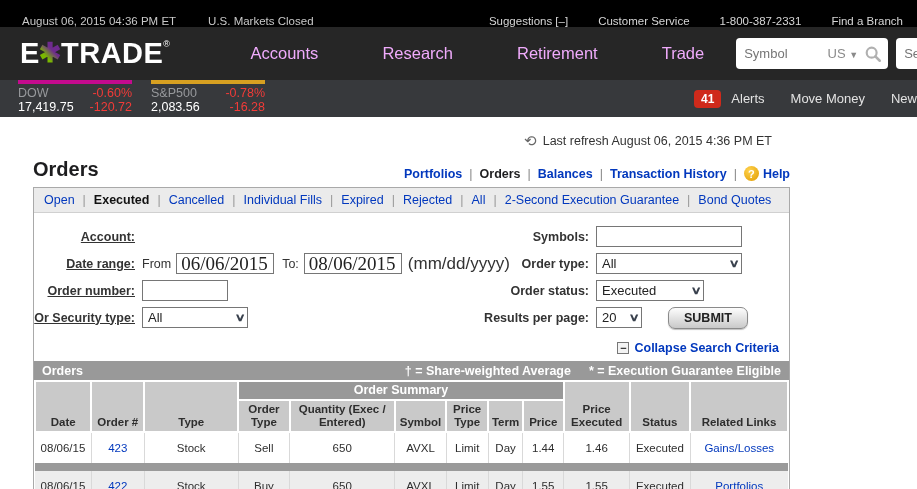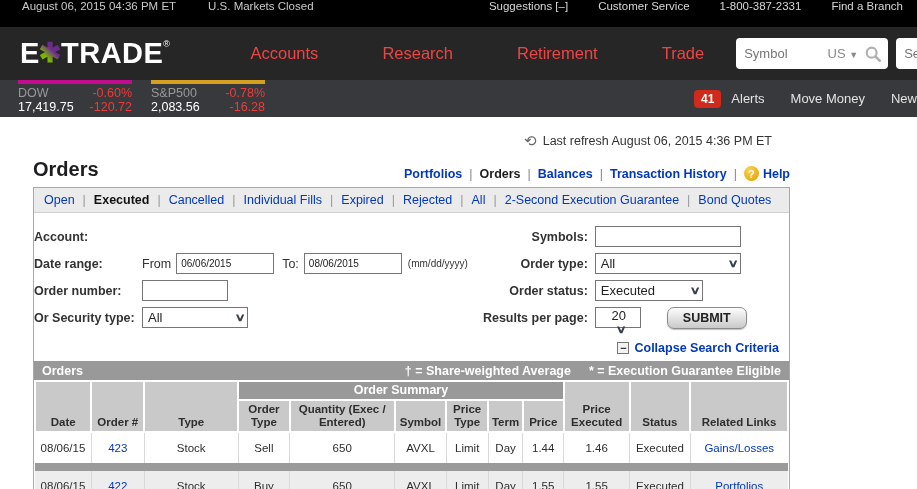--- a/index.html
+++ b/index.html
@@ -2,35 +2,35 @@
 <html><head>
 <meta charset="utf-8">
 <style>
   * { margin:0; padding:0; box-sizing:border-box; }
   html,body { background:#fff; }
   .screen {
     position:relative; width:917px; height:489px; overflow:hidden;
     font-family:"Liberation Sans", sans-serif; background:#fff; color:#333;
   }
   
-  .topbar { height:27px; background:#000; display:flex; align-items:flex-start;
+  .topbar { height:27px; background:#000; display:flex; align-items:flex-end;
     padding:0 14px 0 22px; font-size:11.5px; color:#c9c9c9; }
   .topbar .left { display:flex; gap:32px; }
   .topbar .right { margin-left:auto; display:flex; gap:30px; color:#d6d6d6; }
   .topbar .right span { cursor:pointer; }
   
   .navbar { height:53px; background:#262626; display:flex; align-items:center; padding:0 0 0 20px; }
   .logo { display:flex; align-items:flex-start; color:#fff; font-weight:bold;
     font-size:29px; letter-spacing:.5px; line-height:1; white-space:nowrap; }
   .logo .star { font-size:27px; margin:0 -1px; line-height:1.1;
     background:linear-gradient(45deg,#7ab800 35%, #6e2b8e 60%); -webkit-background-clip:text;
     background-clip:text; color:transparent; }
   .logo .reg { font-size:9px; margin-top:1px; color:#fff; font-weight:normal; }
   .mainnav { display:flex; margin-left:48px; gap:0; }
-  .mainnav .navitem { color:#ef4444; font-size:16.5px; padding:0 32px; cursor:pointer; white-space:nowrap; }
+  .mainnav .navitem { color:#f0abfc; font-size:16.5px; padding:0 32px; cursor:pointer; white-space:nowrap; }
   .navsearch { margin-left:auto; display:flex; gap:8px; align-items:center; flex-shrink:0; }
   .symbolbox { width:152px; height:31px; background:#fff; border-radius:4px;
     display:flex; align-items:center; padding:0 6px 0 8px; }
   .symbolbox input { border:0; outline:0; width:72px; font-size:13px; color:#444;
     font-family:inherit; background:transparent; }
   .symbolbox .region { color:#8a8a8a; font-size:13px; margin-left:auto; cursor:pointer; white-space:nowrap; }
   .symbolbox .region .chev { font-size:9px; }
   .mag { width:18px; height:18px; margin-left:6px; flex-shrink:0; cursor:pointer; }
   .searchbox { width:108px; height:31px; background:#fff; border-radius:4px 0 0 4px;
     display:flex; align-items:center; padding:0 8px; }
@@ -71,29 +71,29 @@
   .tabbar { background:#ebebeb; border-bottom:1px solid #d0d0d0; padding:5px 10px;
     font-size:12.5px; display:flex; align-items:center; gap:8px; white-space:nowrap; }
   .tabbar a { color:#0238bd; text-decoration:none; cursor:pointer; }
   .tabbar .active { color:#111; font-weight:bold; }
   .tabbar .sep { color:#999; }
   
   .form { display:flex; padding:10px 8px 8px 0; font-size:12.5px; }
   .fleft { width:446px; }
   .fright { width:303px; }
   .frow { display:flex; align-items:center; height:27px; }
-  .flabel { width:108px; text-align:left; font-weight:bold; padding-right:7px; flex-shrink:0; }
+  .flabel { width:108px; text-align:right; font-weight:bold; padding-right:7px; flex-shrink:0;text-decoration:underline; }
   .flabel2 { width:116px; text-align:right; font-weight:bold; padding-right:7px; flex-shrink:0; }
-  .txt { border:1px solid #767676; height:21px; font-size:10px; padding:4px 4px;
-    font-family:Liberation Sans, sans-serif; color:#222; }
+  .txt { border:1px solid #767676; height:21px; font-size:19px; padding:4px 4px;
+    font-family:Liberation Serif, serif; color:#222; }
   .fsel { display:inline-flex; justify-content:space-between; align-items:center;
     border:1px solid #767676; height:21px; padding:0 3px 0 5px; font-size:13px;
     background:#fff; cursor:pointer; color:#222; }
   .fsel .chev { color:#39414d; font-size:11px; font-weight:bold; transform:scaleX(1.4); margin-left:4px; }
-  .hint { font-size:10px; margin-left:6px; }
+  .hint { font-size:17px; margin-left:6px; }
   .plain { margin-right:5px; }
   .submitbtn { margin-left:26px; border:1px solid #8a8a8a; border-radius:7px;
     background:linear-gradient(#fdfdfd,#c9c9c9); font-weight:bold; font-size:12.5px;
     color:#222; padding:3px 15px; font-family:inherit; cursor:pointer;
     box-shadow:0 1px 1px rgba(0,0,0,.25); }
   .collapserow { display:flex; justify-content:flex-end; align-items:center; gap:5px;
     padding:2px 10px 6px 0; font-size:12.5px; font-weight:bold; }
   .collapserow a { color:#0238bd; text-decoration:none; cursor:pointer; }
   .minusbox { width:12px; height:12px; border:1px solid #777; background:#f3f3f3;
     font-size:11px; line-height:10px; text-align:center; color:#333; cursor:pointer; }
@@ -274,21 +274,21 @@
           </div>
           <div class="frow">
             <span class="flabel2">Order status:</span>
             <span class="fsel" style="width:108px;">
               <span>Executed</span>
               <span class="chev">∨</span>
             </span>
           </div>
           <div class="frow">
             <span class="flabel2">Results per page:</span>
-            <span class="fsel" style="width:46px;flex-direction:column;">
+            <span class="fsel" style="width:46px;">
               <span>20</span>
               <span class="chev">∨</span>
             </span>
             <button class="submitbtn">SUBMIT</button>
           </div>
         </div>
       </div>
 
       <div class="collapserow">
         <span class="minusbox">−</span>

